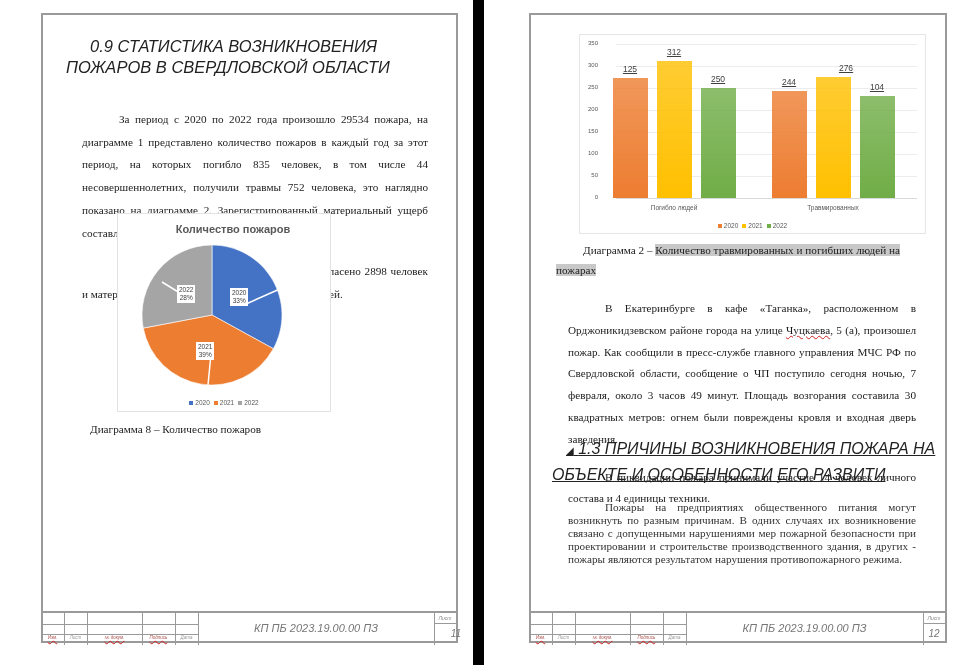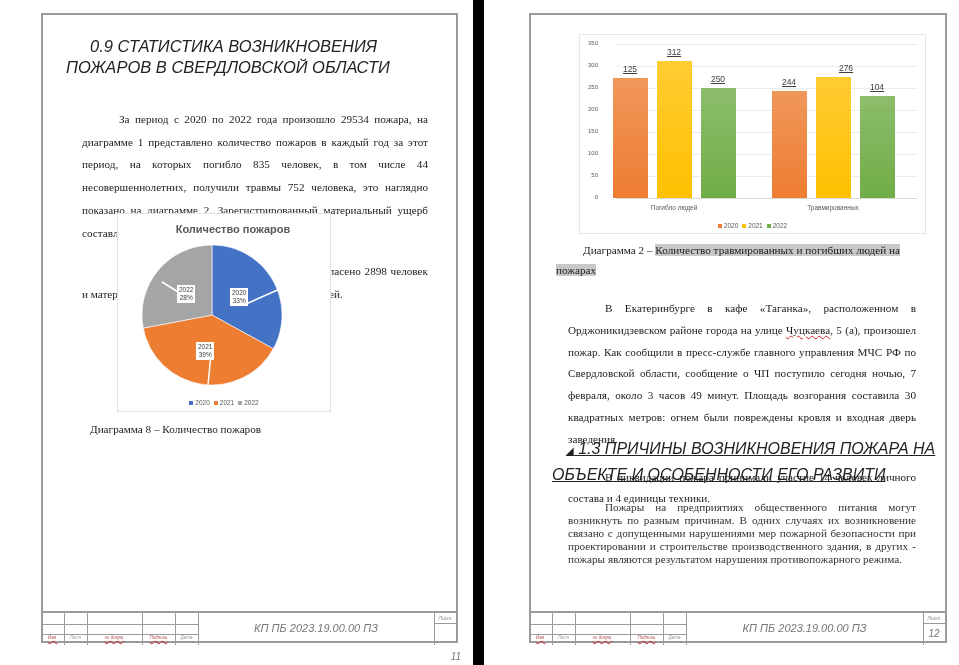--- a/index.html
+++ b/index.html
@@ -89,21 +89,21 @@
       <div class="hline" style="left:0;top:21px;width:157px;"></div>
       <div style="position:absolute;left:0px;top:22px;width:23px;text-align:center;font-family:'Liberation Sans',sans-serif;font-style:italic;font-size:4.5px;color:#999;"><span class="red" style="color:#b05050;text-decoration:underline wavy #d02020;">Изм.</span></div>
       <div style="position:absolute;left:23px;top:22px;width:23px;text-align:center;font-family:'Liberation Sans',sans-serif;font-style:italic;font-size:4.5px;color:#999;"><span class="" style="">Лист</span></div>
       <div style="position:absolute;left:46px;top:22px;width:55px;text-align:center;font-family:'Liberation Sans',sans-serif;font-style:italic;font-size:4.5px;color:#999;"><span class="red" style="color:#b05050;text-decoration:underline wavy #d02020;">№ докум.</span></div>
       <div style="position:absolute;left:101px;top:22px;width:33px;text-align:center;font-family:'Liberation Sans',sans-serif;font-style:italic;font-size:4.5px;color:#999;"><span class="red" style="color:#b05050;text-decoration:underline wavy #d02020;">Подпись</span></div>
       <div style="position:absolute;left:134px;top:22px;width:23px;text-align:center;font-family:'Liberation Sans',sans-serif;font-style:italic;font-size:4.5px;color:#999;"><span class="" style="">Дата</span></div>
       <div class="vline" style="left:393px;top:0;height:32px;"></div>
       <div class="hline" style="left:393px;top:10px;width:22px;"></div>
       <div class="tb-code" style="left:157px;width:236px;top:9px;">КП ПБ 2023.19.00.00 ПЗ</div>
       <div class="tb-sheet-lbl" style="left:393px;width:22px;top:2px;">Лист</div>
-      <div class="tb-sheet-num" style="left:393px;width:44px;top:15px;margin-top:23px;">11</div>
+      <div class="tb-sheet-num" style="left:393px;width:44px;top:15px;">11</div>
     </div>
 </div>
 
 <div class="page-frame" id="frame-right"></div>
 
 <div class="bar-box" id="bar-box">
   <div class="bar-legend" id="bar-legend"><span class="leg-item"><span class="leg-swatch" style="background:#ed7d31"></span>2020</span><span class="leg-item"><span class="leg-swatch" style="background:#ffc000"></span>2021</span><span class="leg-item"><span class="leg-swatch" style="background:#70ad47"></span>2022</span></div>
 <div class="gridline" style="left: 36px; width: 301px; top: 163px; background: rgb(217, 217, 217);"></div>
     <div class="ytick" style="left: -4px; top: 159px;">0</div>
     <div class="gridline" style="left: 36px; width: 301px; top: 141px;"></div>

